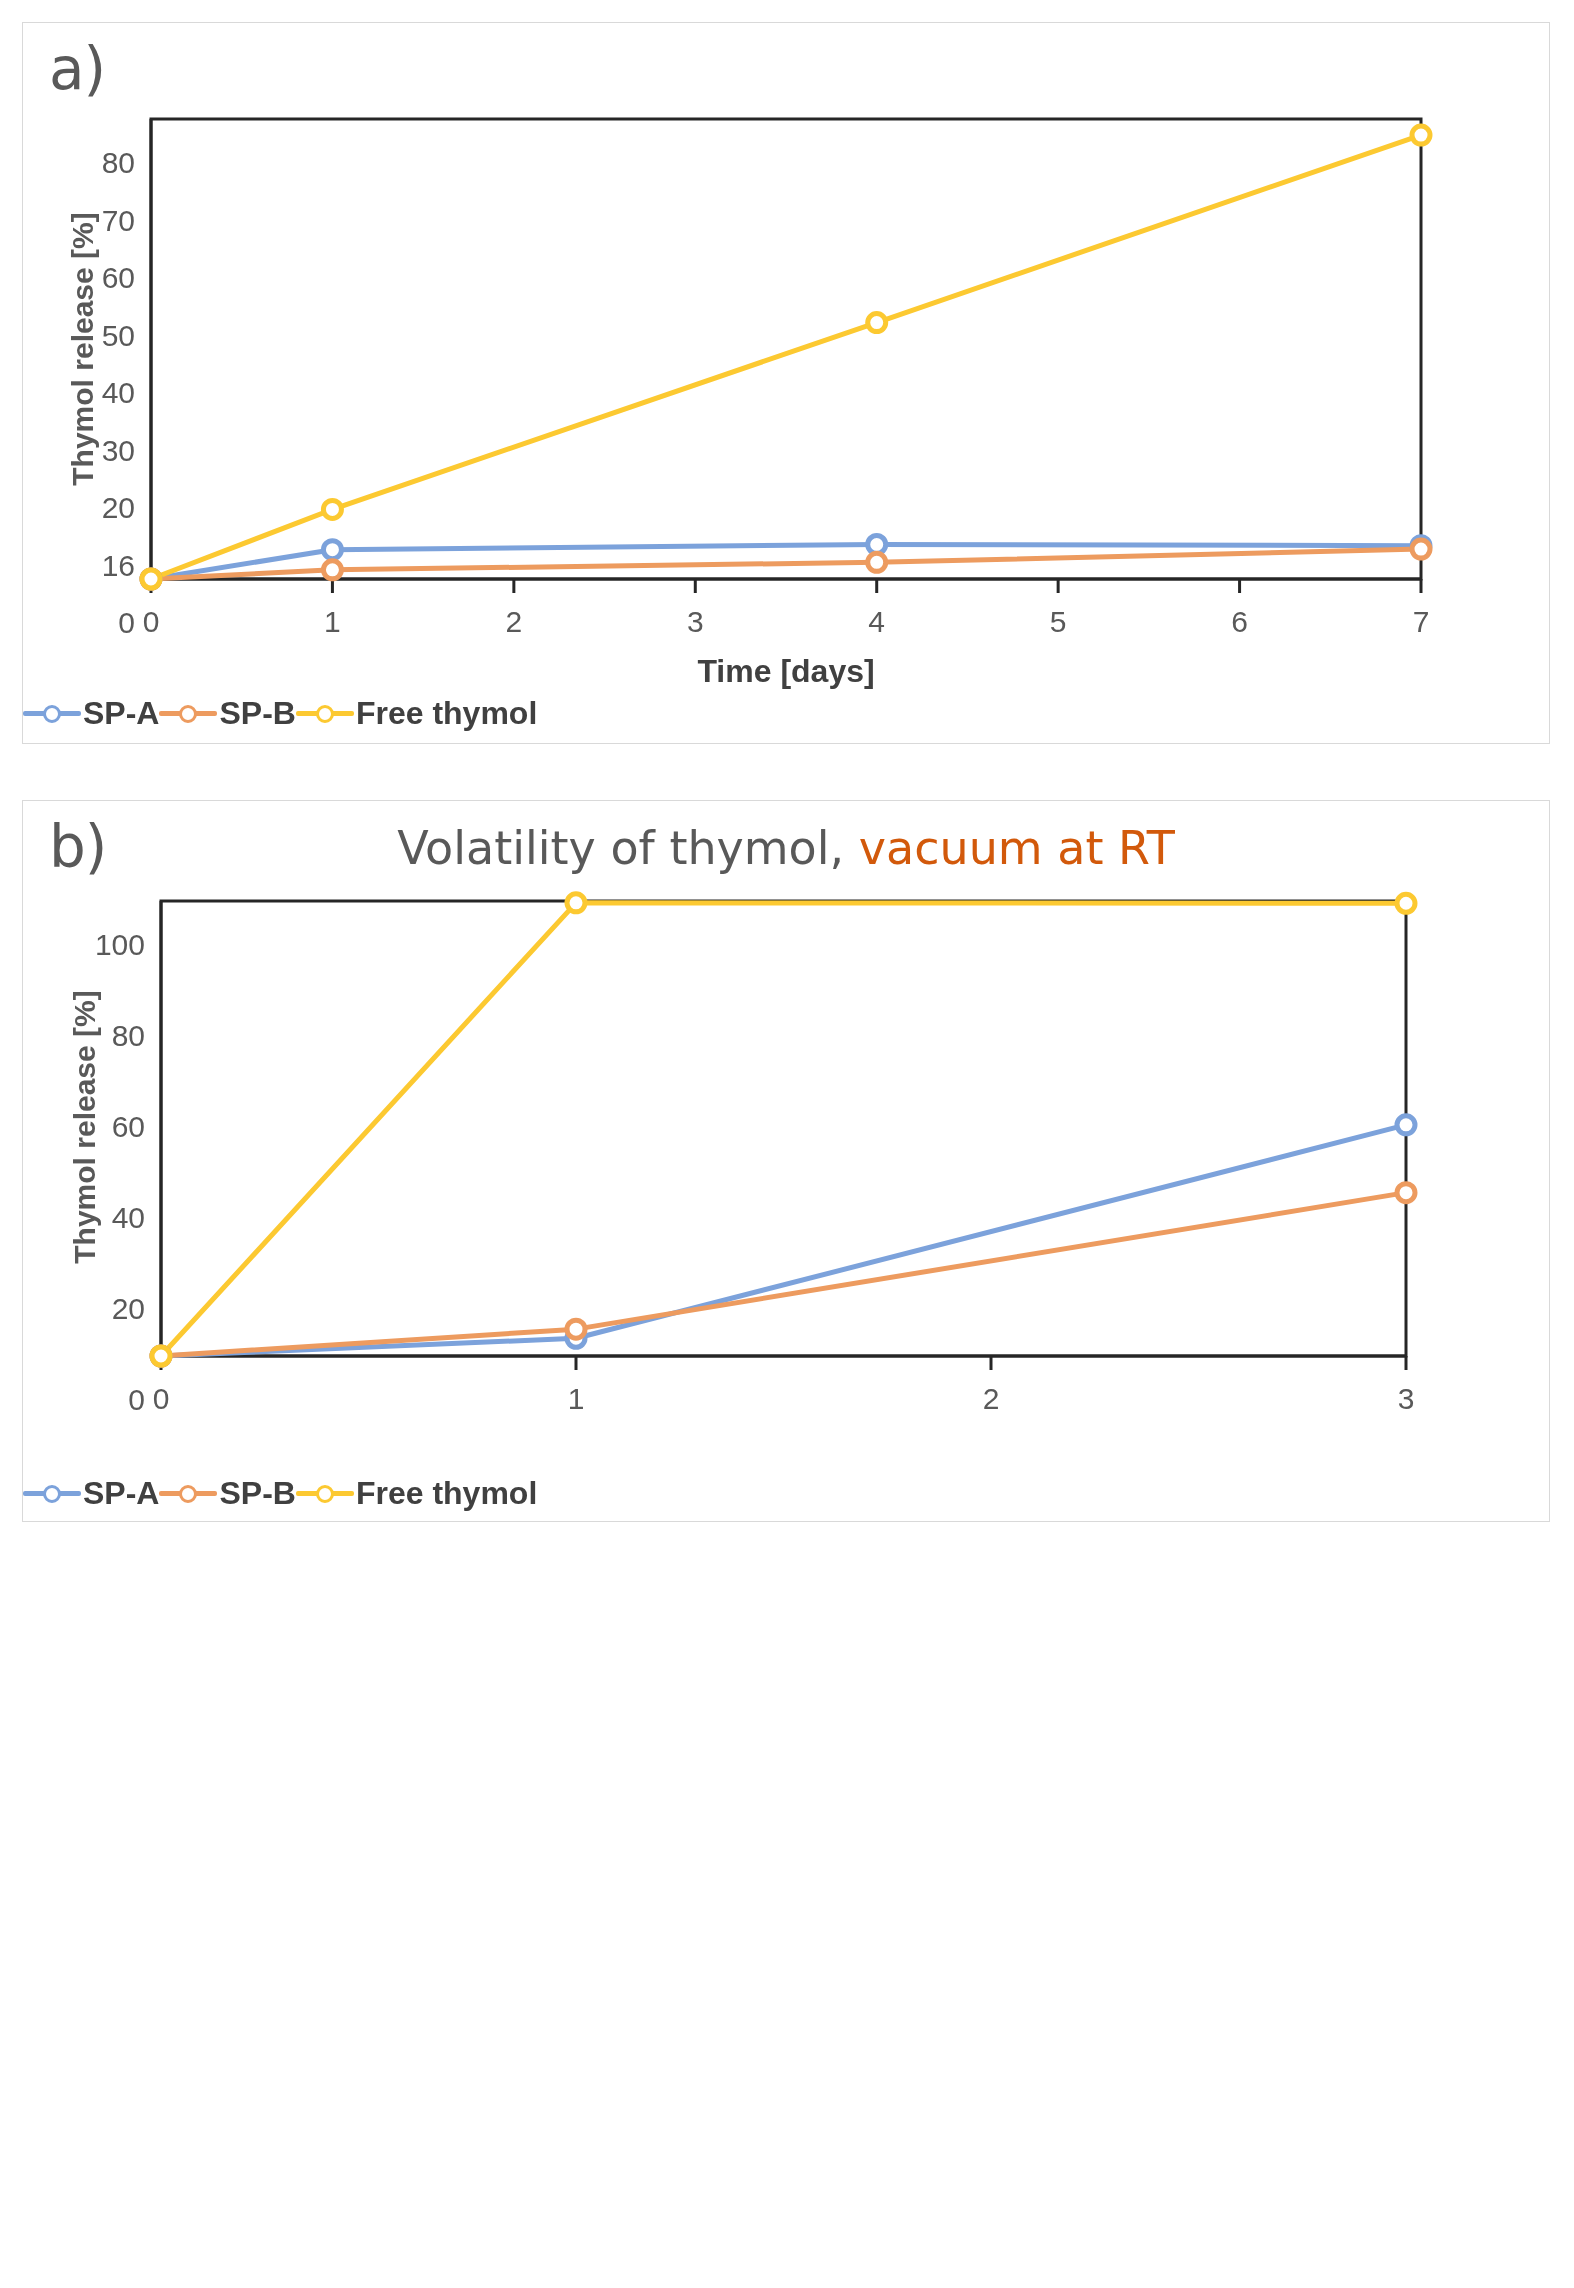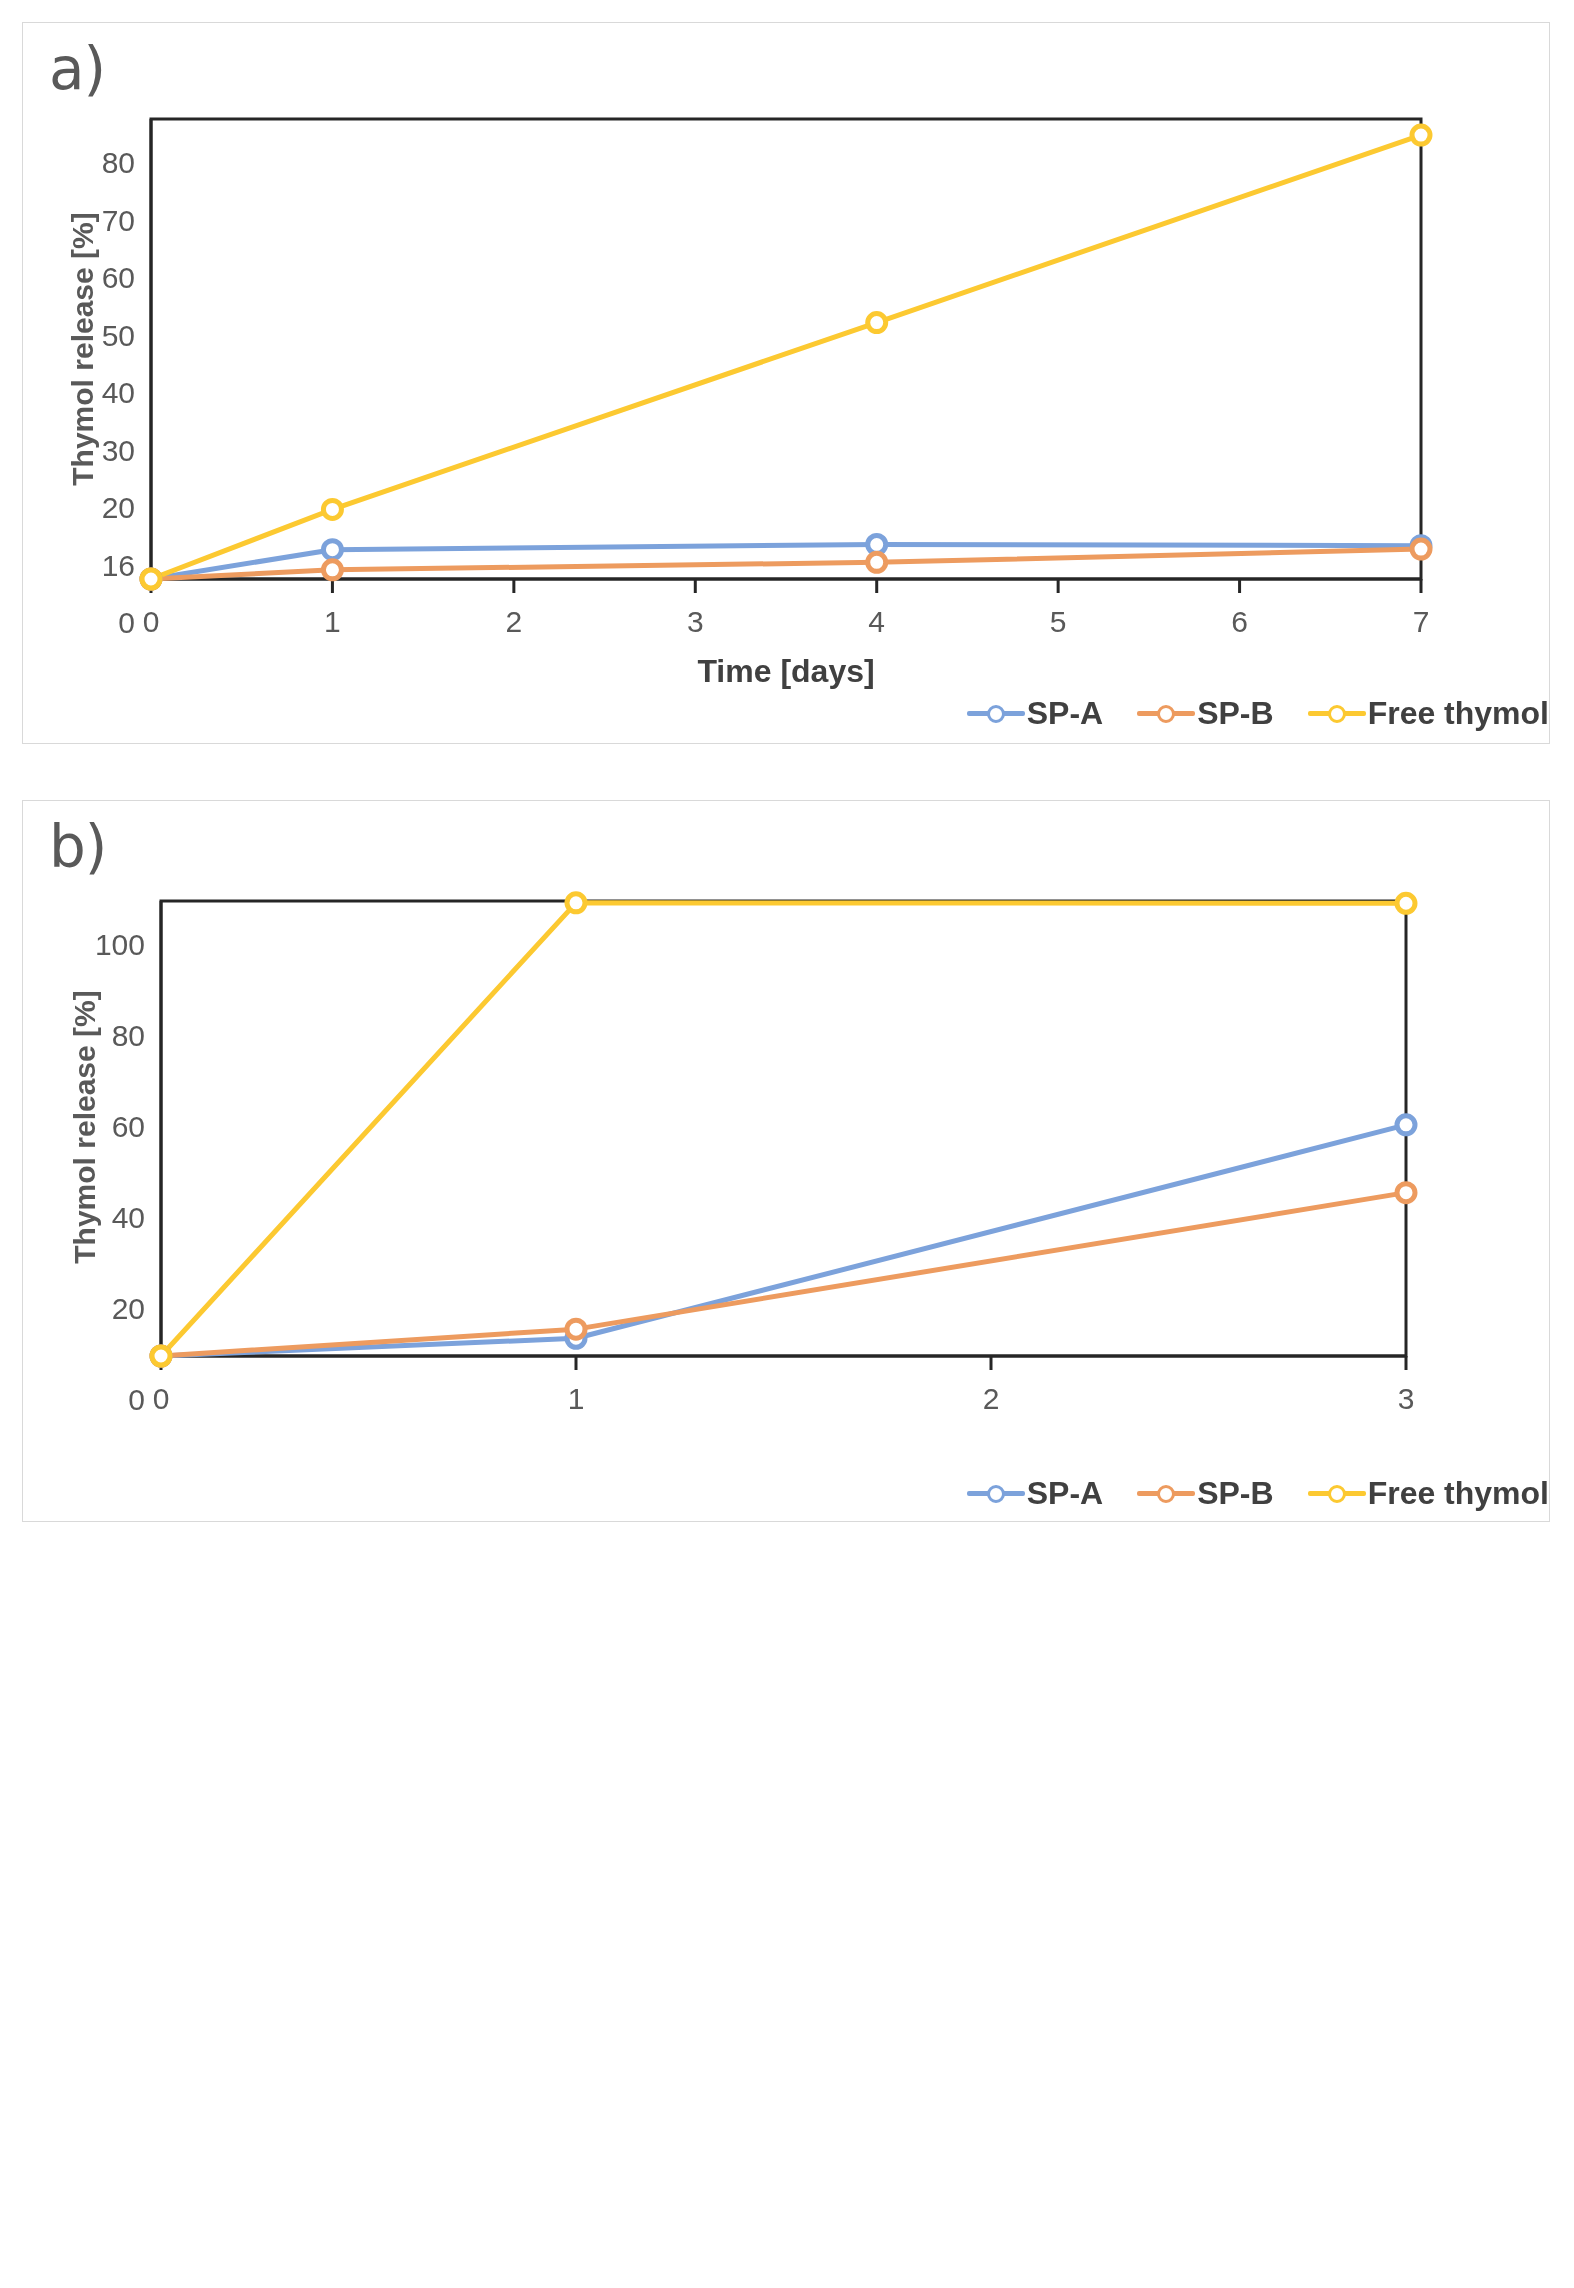--- a/index.html
+++ b/index.html
@@ -90,23 +90,22 @@
     font-weight: bold;
     color: #404040;
     white-space: nowrap;
   }
 
   .legend {
     position: absolute;
     left: 0;
     right: 0;
     display: flex;
-    justify-content: flex-end;
+    justify-content: flex-start;
     align-items: center;
-    gap: 34px;
   }
   .legend-item {
     display: flex;
     align-items: center;
     gap: 2px;
     font-size: 32px;
     font-weight: bold;
     color: #404040;
     white-space: nowrap;
   }
@@ -213,20 +212,23 @@
             <span class="lg-dot" style="border-color: rgb(252, 201, 49);"></span>
           </span>
           <span>Free thymol</span>
         </div>
       </div>
     </div>
 </div>
 
 <div class="panel" id="panel-b">
   <div class="panel-label">b)</div>
+  <div class="chart-title">
+    <span>Volatility of thymol, </span><span class="accent">vacuum at RT</span>
+  </div>
   <div class="plotwrap" id="plot-b">
       <div class="ylabel" style="left: 62px; top: 326px; transform: rotate(-90deg) translate(-50%, -50%);">Thymol release [%]</div>
       <div class="ytick" style="top: 555px; right: 1404px;">0</div>
       <div class="ytick" style="top: 464px; right: 1404px;">20</div>
       <div class="ytick" style="top: 373px; right: 1404px;">40</div>
       <div class="ytick" style="top: 282px; right: 1404px;">60</div>
       <div class="ytick" style="top: 191px; right: 1404px;">80</div>
       <div class="ytick" style="top: 100px; right: 1404px;">100</div>
       <div class="xtick" style="left: 138px; top: 581px;">0</div>
       <div class="xtick" style="left: 553px; top: 581px;">1</div>

